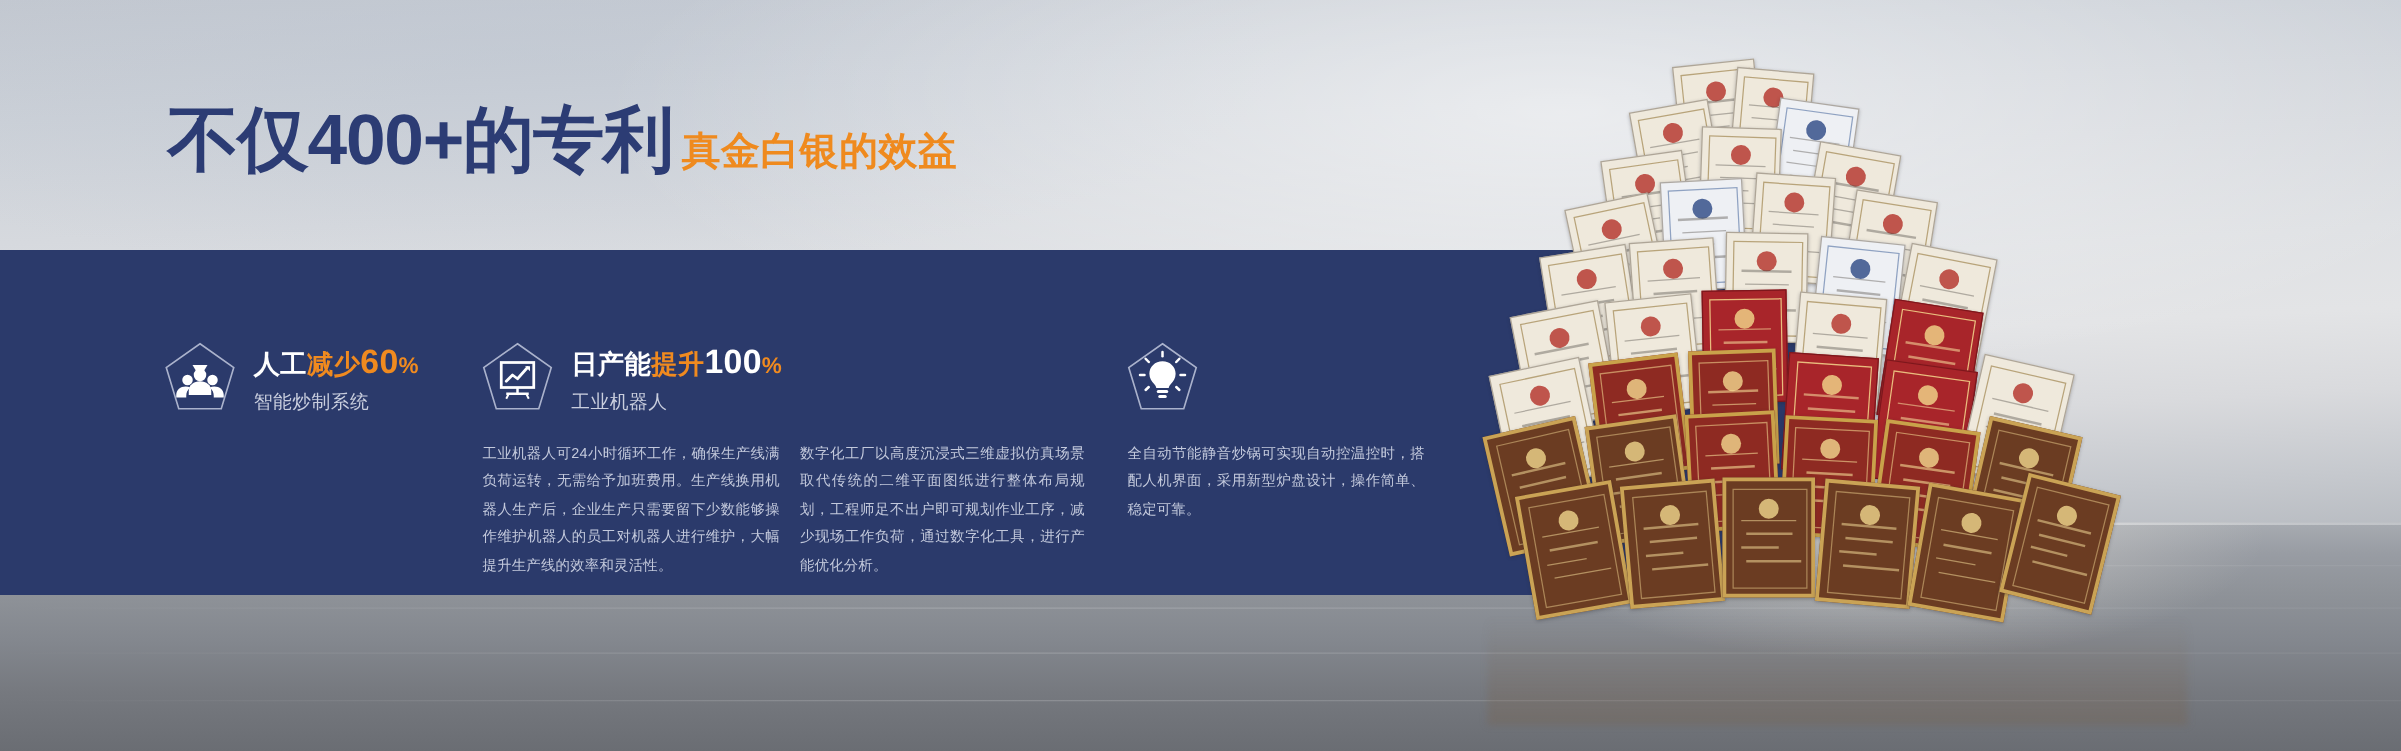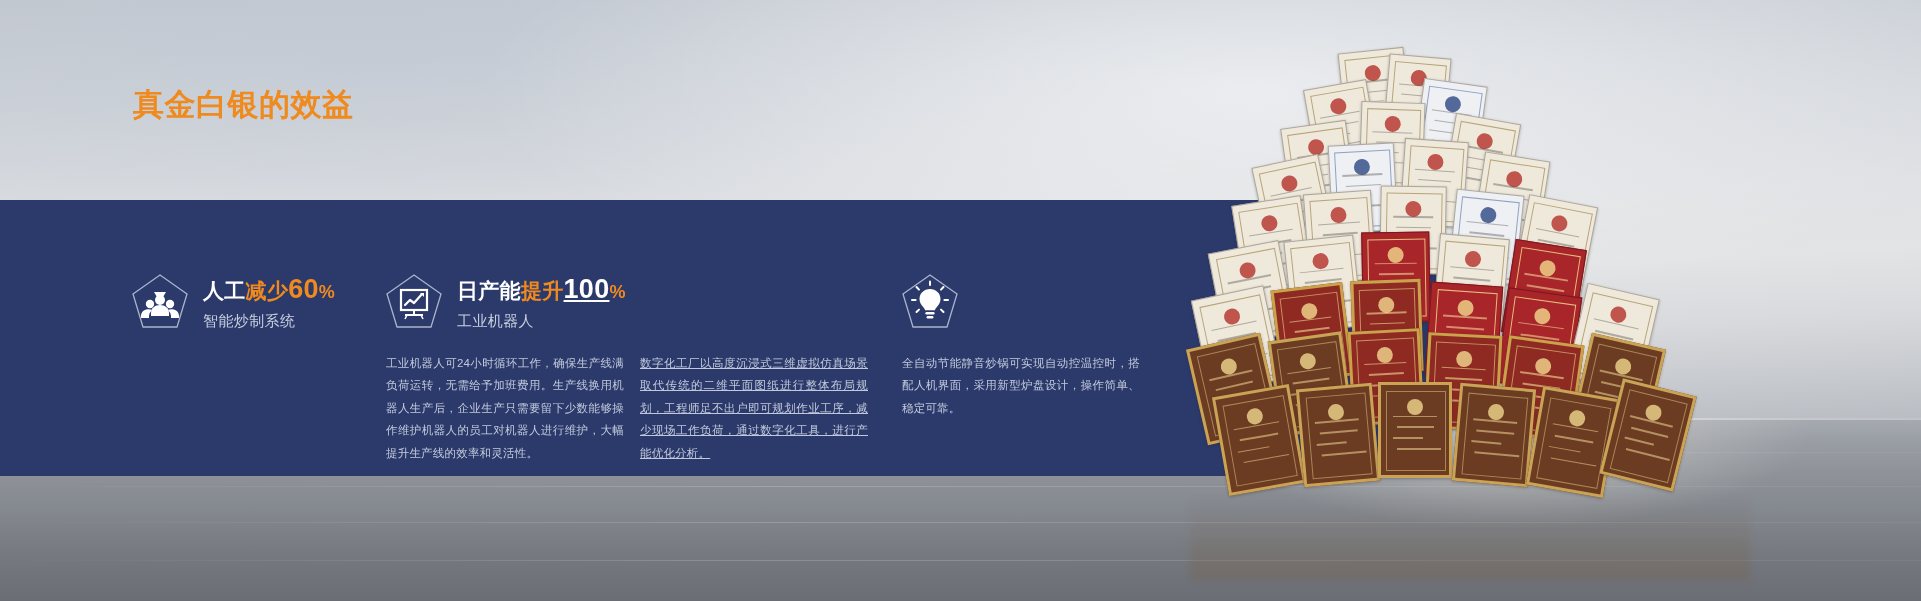--- a/index.html
+++ b/index.html
@@ -65,31 +65,31 @@
   .f2 { left:638px; width:300px; }
   .f3 { left:900px; }
 
   .f-head { position:absolute; left:0; top:72px; display:flex; align-items:center; }
   .hexwrap { width:60px; height:60px; position:relative; flex:0 0 60px; }
   .hex { position:absolute; left:0; top:0; }
   .ftext { margin-left:13px; }
   .ftitle { font-size:21px; font-weight:bold; color:#ffffff; white-space:nowrap; line-height:1.2; letter-spacing:.3px; }
   .ftitle .o { color:#f08a1f; }
   .ftitle .num { font-size:27px; font-weight:bold; }
-  .ftitle .num-w { color:#ffffff;text-decoration:underline; }
+  .ftitle .num-w { color:#ffffff; }
   .ftitle .num-o { color:#f08a1f; }
   .ftitle .pct { font-size:18px; font-weight:bold; }
   .fsub { font-size:15px; color:#c9cede; margin-top:6px; white-space:nowrap; letter-spacing:.4px; }
 
   .fbody {
     position:absolute; left:2px; top:152px; width:238px;
     font-size:11.5px; line-height:1.95; color:#c3c9dc; letter-spacing:.2px;
     text-align:justify;
   }
-  .f2 .fbody { width:228px;text-decoration:underline; }
+  .f2 .fbody { width:228px; }
 
   
   .certs { position:absolute; left:1190px; top:40px; width:560px; height:460px; }
   .cert {
     position:absolute;
     background:#f5f2ea;
     border:1px solid rgba(120,110,95,.55);
     box-shadow:0 1px 3px rgba(40,40,50,.35);
     overflow:hidden;
   }
@@ -413,20 +413,21 @@
       <div class="seal"></div>
       <div class="ln" style="top: 34%; left: 18%; width: 64%;"></div>
       <div class="ln" style="top: 46%; left: 24%; width: 54%;"></div>
       <div class="ln" style="top: 58%; left: 18%; width: 44%;"></div>
       <div class="ln" style="top: 70%; left: 24%; width: 64%;"></div>
     </div>
   </div>
 <div class="cert-reflection"></div>
 
 <div class="headline">
+  <span class="hl-big">不仅400+的专利</span>
   <span class="hl-orange">真金白银的效益</span>
 </div>
 
 <div class="panel">
   <div class="panel-inner">
 
     <div class="feature f0">
       <div class="f-head">
         <div class="hexwrap">
           <svg class="hex" width="60" height="60" viewBox="0 0 60 60">

